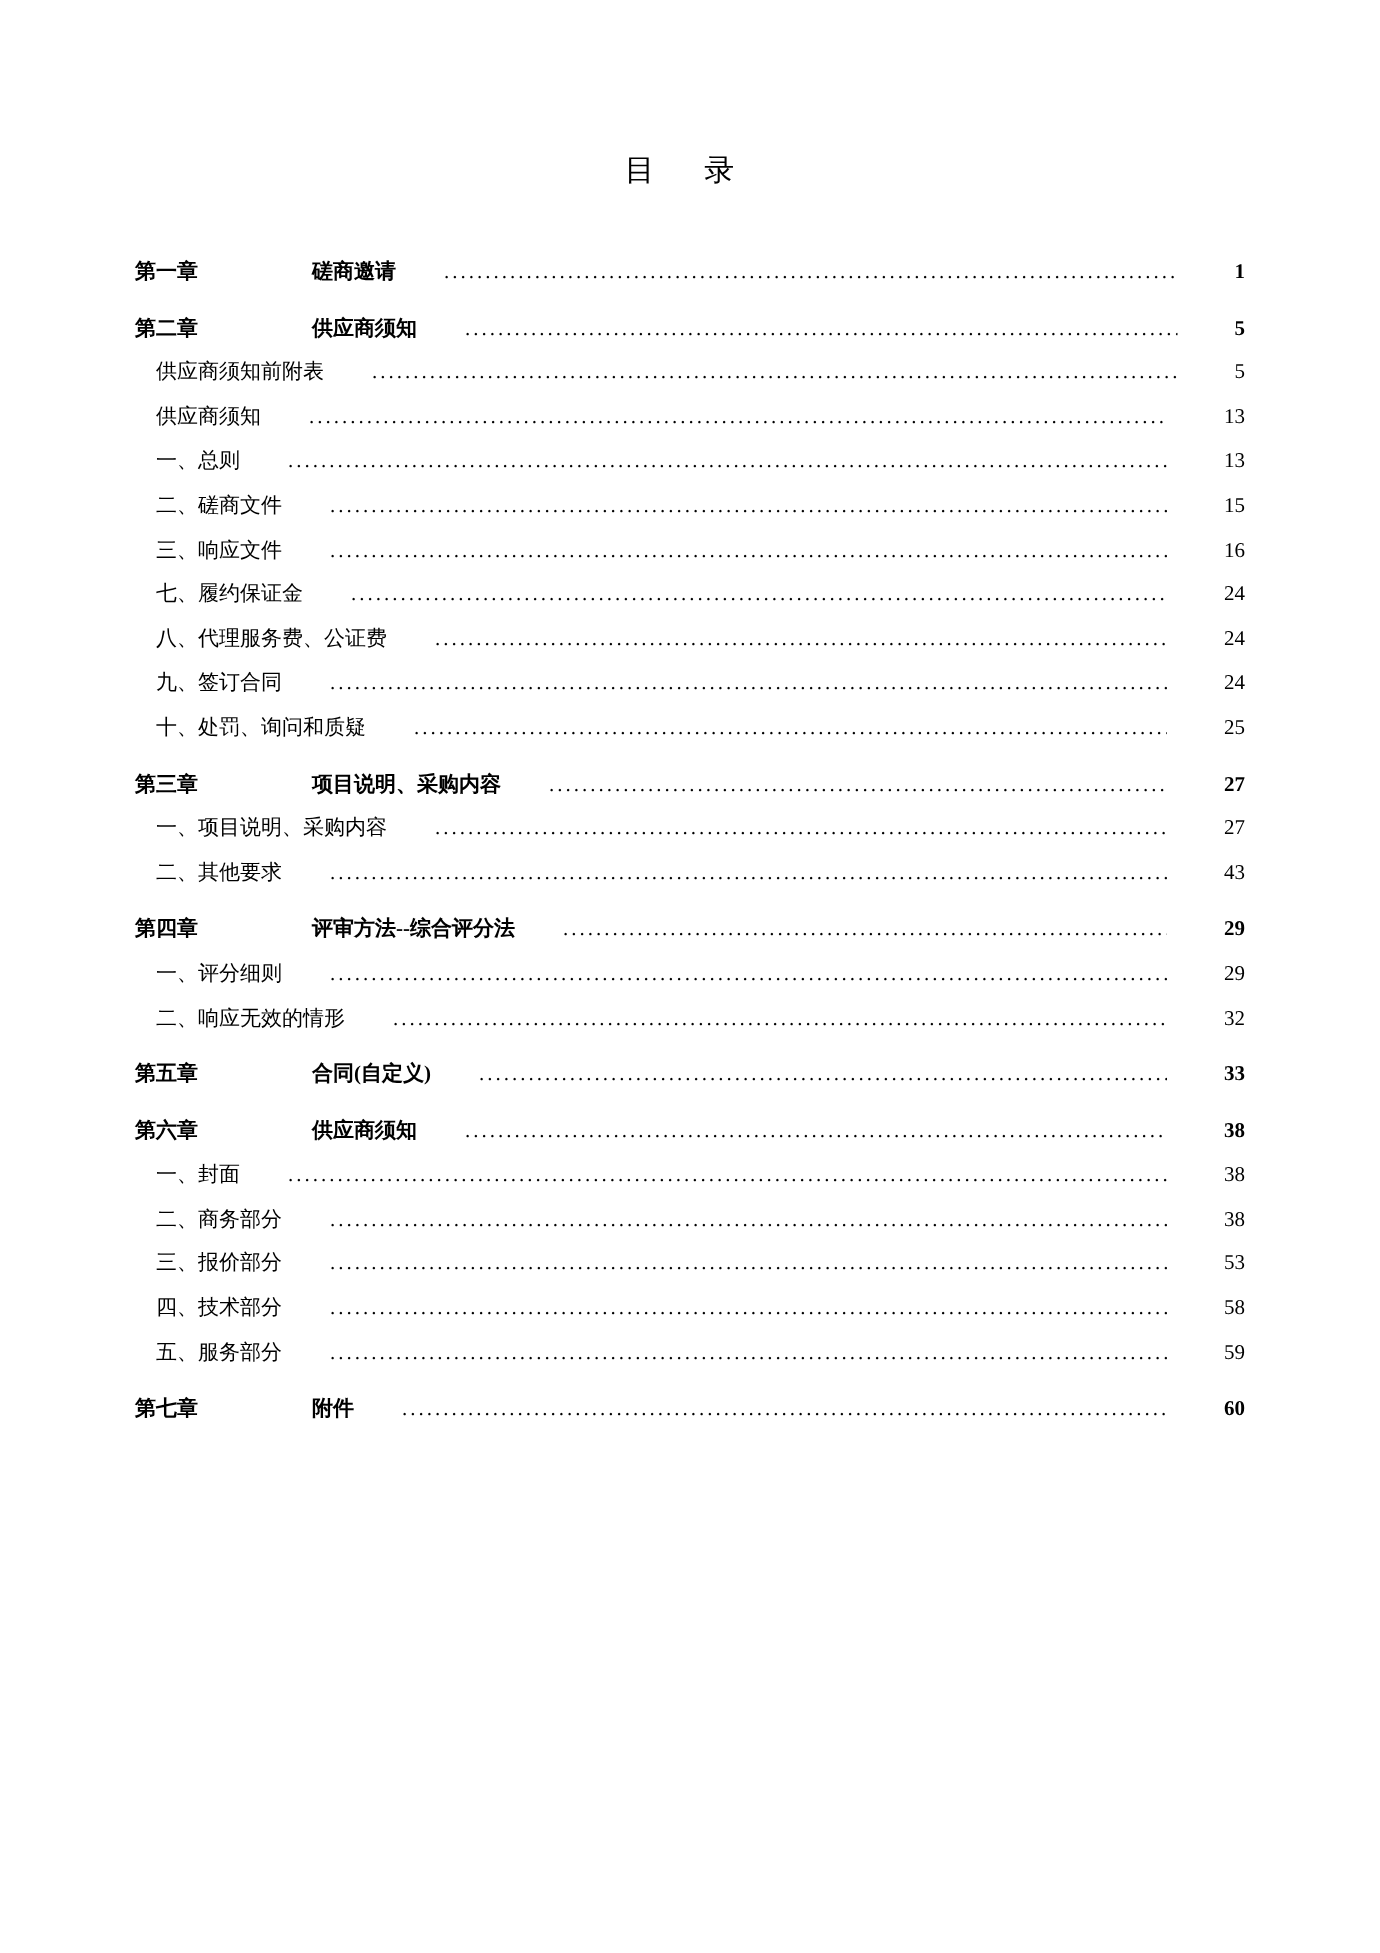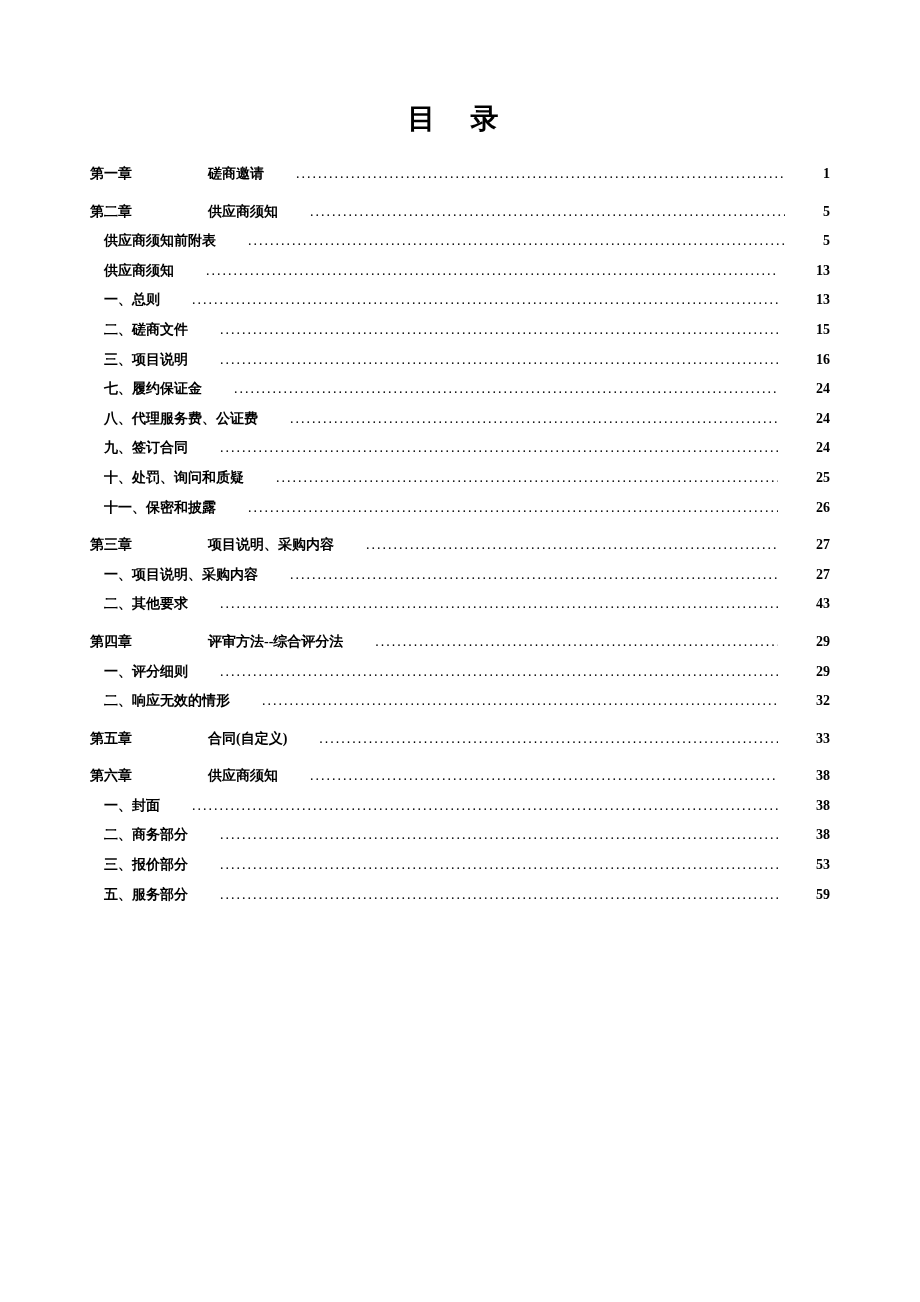--- a/index.html
+++ b/index.html
@@ -10,40 +10,40 @@
       color: #000000;
       width: 920px;
     }
     .page {
       width: 920px;
       padding: 100px 90px 80px 90px;
       box-sizing: border-box;
     }
     .title {
       text-align: center;
-      font-size: 28px;
-      font-weight: bold;
+      font-size: 20px;
+      font-weight: normal;
       letter-spacing: 14px;
-      margin-bottom: 26px;
+      margin-bottom: 45px;
     }
     .toc-line {
       display: flex;
       align-items: center;
       font-size: 14px;
       line-height: 1.4;
       white-space: nowrap;
       gap: 32px;
     }
     .chapter-line {
       font-weight: bold;
       margin-top: 18px;
       margin-bottom: 6px;
     }
     .sub-line {
-      font-weight: bold;
+      font-weight: normal;
       padding-left: 14px;
       margin-top: 10px;
       margin-bottom: 4px;
     }
     .label {
       flex: 0 0 auto;
     }
     .gap {
       flex: 0 0 auto;
       width: 12px;
@@ -98,21 +98,21 @@
     <span class="label">一、总则</span>
     <span class="leader"></span>
     <span class="pagenum">13</span>
   </div>
   <div class="toc-line sub-line">
     <span class="label">二、磋商文件</span>
     <span class="leader"></span>
     <span class="pagenum">15</span>
   </div>
   <div class="toc-line sub-line">
-    <span class="label">三、项目说明</span>
+    <span class="label">三、响应文件</span>
     <span class="leader"></span>
     <span class="pagenum">16</span>
   </div>
   <div class="toc-line sub-line">
     <span class="label">七、履约保证金</span>
     <span class="leader"></span>
     <span class="pagenum">24</span>
   </div>
   <div class="toc-line sub-line">
     <span class="label">八、代理服务费、公证费</span>
@@ -122,25 +122,20 @@
   <div class="toc-line sub-line">
     <span class="label">九、签订合同</span>
     <span class="leader"></span>
     <span class="pagenum">24</span>
   </div>
   <div class="toc-line sub-line">
     <span class="label">十、处罚、询问和质疑</span>
     <span class="leader"></span>
     <span class="pagenum">25</span>
   </div>
-  <div class="toc-line sub-line">
-    <span class="label">十一、保密和披露</span>
-    <span class="leader"></span>
-    <span class="pagenum">26</span>
-  </div>
 
   <div class="toc-line chapter-line">
     <span class="label">第三章</span>
     <span class="gap"></span>
     <span class="label">项目说明、采购内容</span>
     <span class="leader"></span>
     <span class="pagenum">27</span>
   </div>
   <div class="toc-line sub-line">
     <span class="label">一、项目说明、采购内容</span>
@@ -195,19 +190,31 @@
     <span class="label">二、商务部分</span>
     <span class="leader"></span>
     <span class="pagenum">38</span>
   </div>
   <div class="toc-line sub-line">
     <span class="label">三、报价部分</span>
     <span class="leader"></span>
     <span class="pagenum">53</span>
   </div>
   <div class="toc-line sub-line">
+    <span class="label">四、技术部分</span>
+    <span class="leader"></span>
+    <span class="pagenum">58</span>
+  </div>
+  <div class="toc-line sub-line">
     <span class="label">五、服务部分</span>
     <span class="leader"></span>
     <span class="pagenum">59</span>
   </div>
 
+  <div class="toc-line chapter-line">
+    <span class="label">第七章</span>
+    <span class="gap"></span>
+    <span class="label">附件</span>
+    <span class="leader"></span>
+    <span class="pagenum">60</span>
+  </div>
 
 </div>
 
 </body></html>

